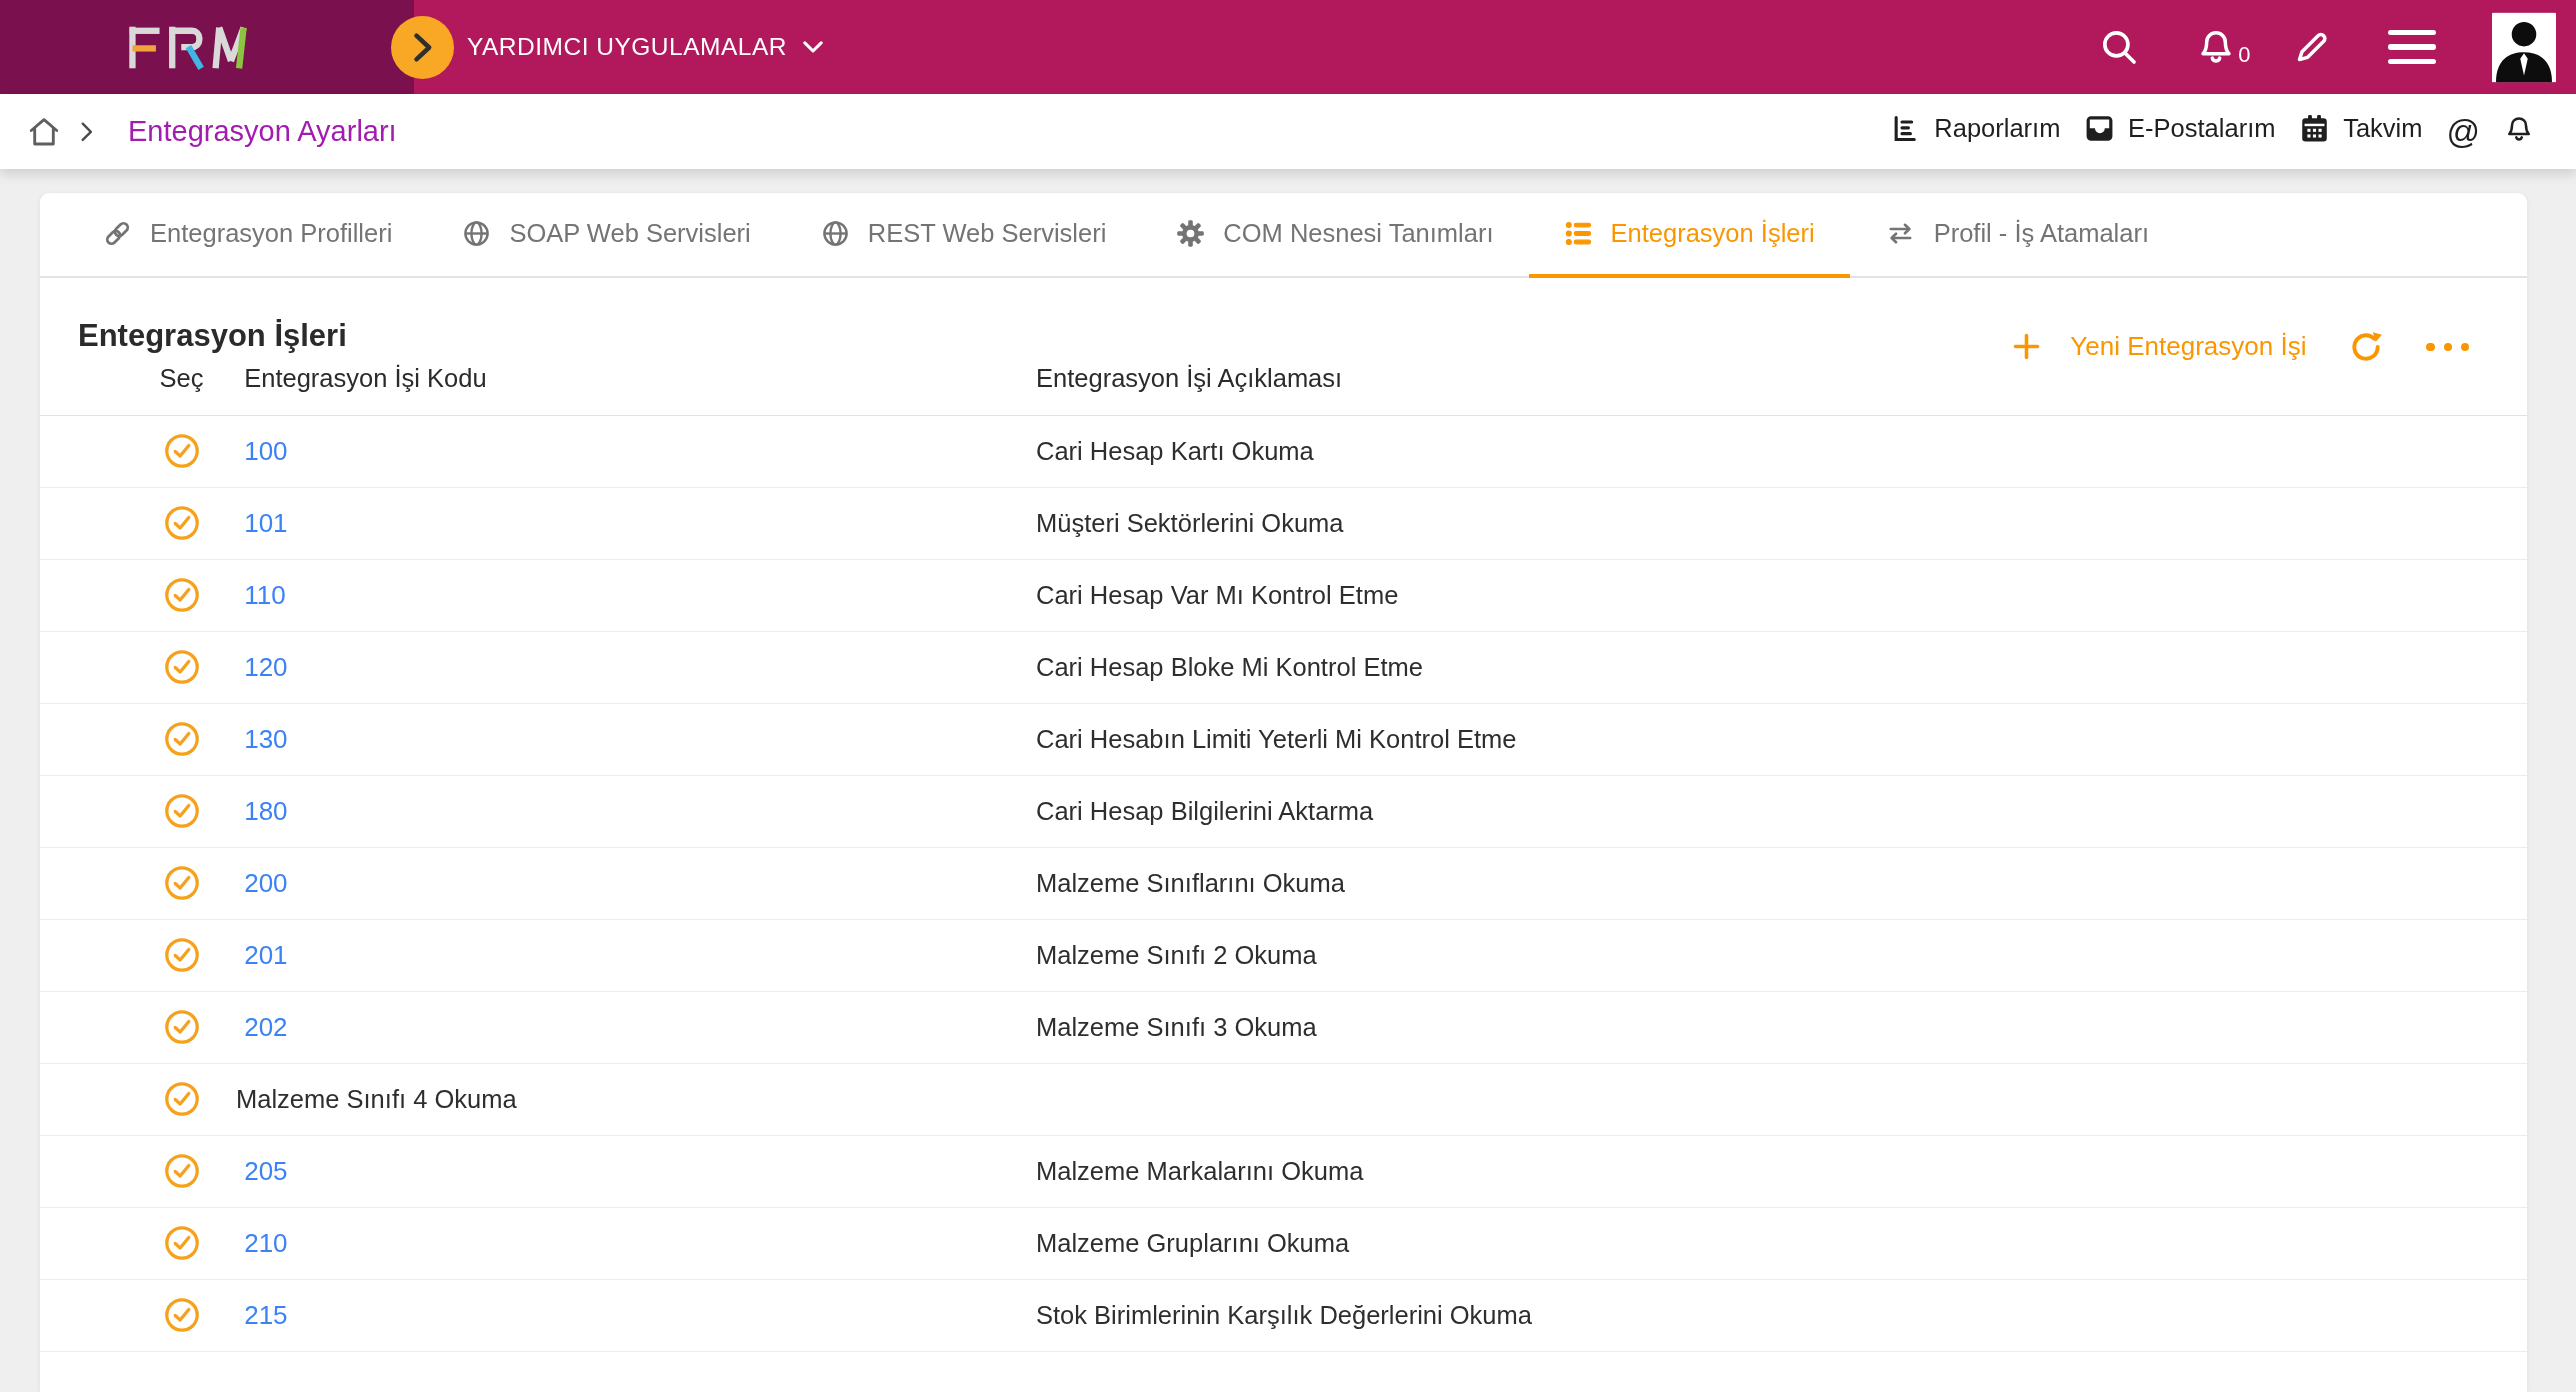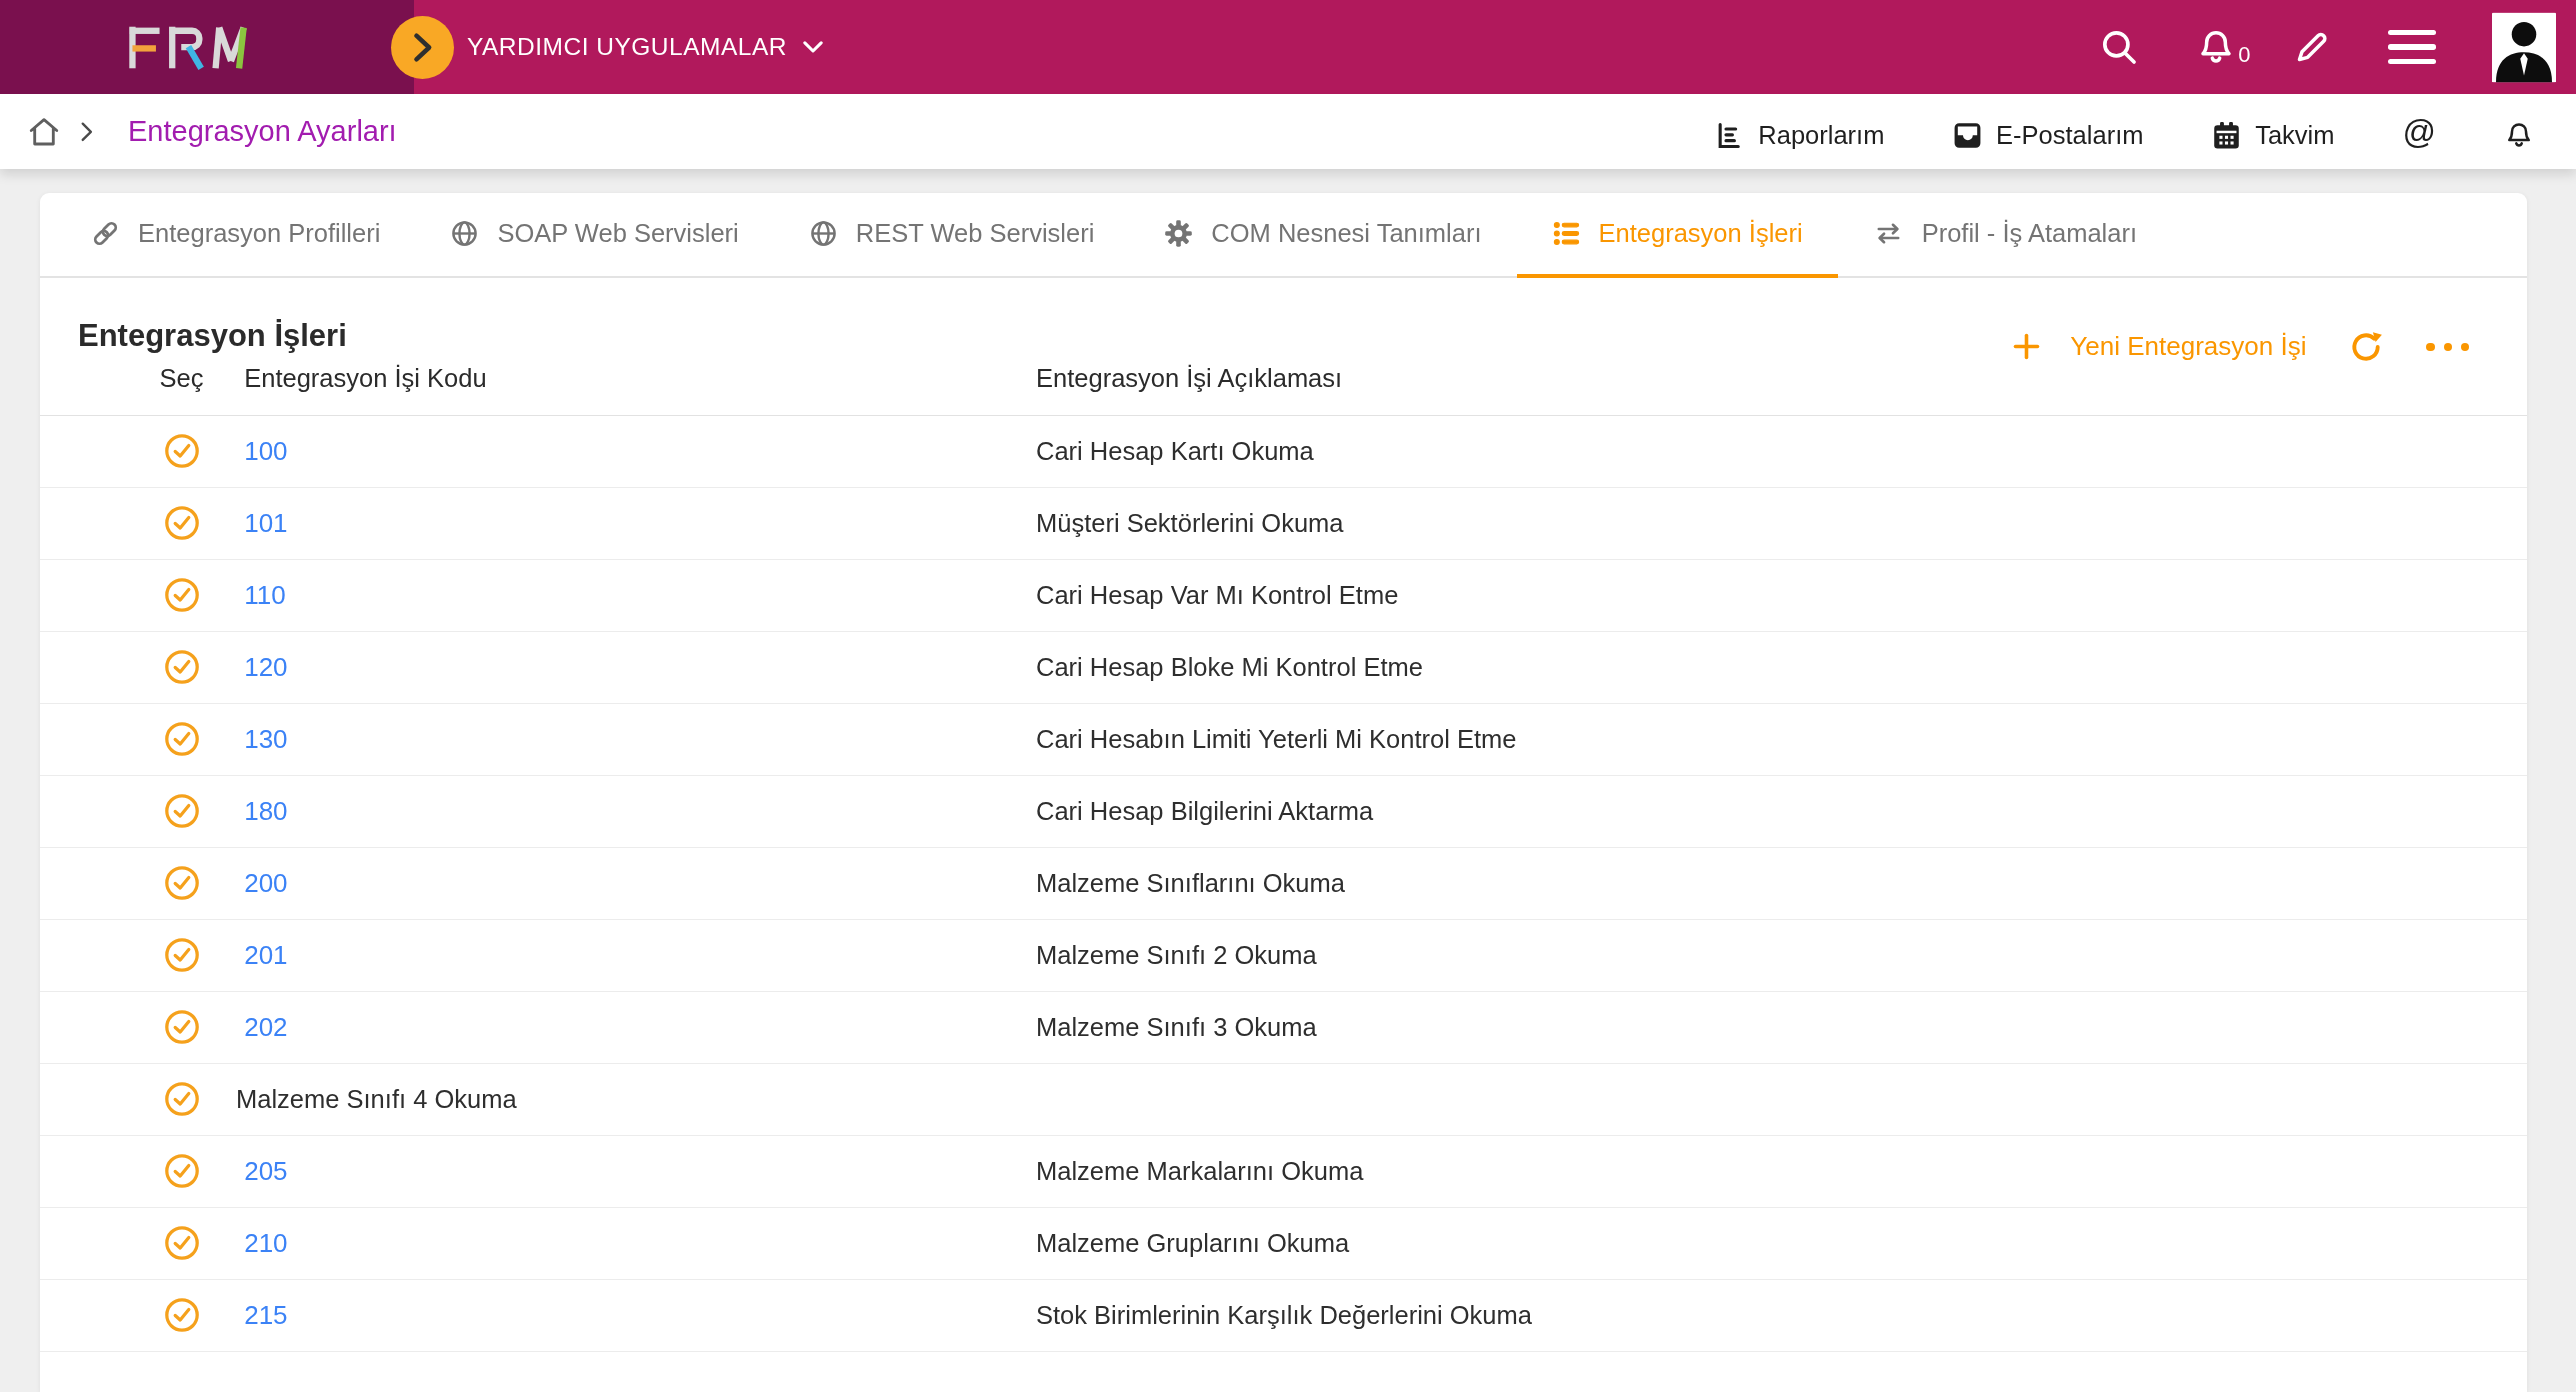--- a/index.html
+++ b/index.html
@@ -38,33 +38,33 @@
 
   
   .breadcrumb-bar {
     position:relative; z-index:1; height:75px; background:#ffffff;
     display:flex; align-items:center; justify-content:space-between;
     padding:0 42px 0 25.5px;
     box-shadow:0 5.5px 11px rgba(0,0,0,.13);
   }
   .bc-left { display:flex; align-items:center; gap:18px; }
   .bc-page { font-size:29px; color:#a21caf;margin-left:16px; }
-  .bc-right { display:flex; align-items:flex-end; gap:68px; }
+  .bc-right { display:flex; align-items:flex-start; gap:24px; }
   .bc-item { display:flex; align-items:center; gap:12.7px; font-size:25.5px; color:#1f1f1f; font-weight:500; cursor:pointer; }
   .at-glyph { font-size:33px; color:#1f1f1f; font-weight:400; }
 
   
   .content { padding:23.6px 49px 0 40px; height:1223px; }
   .card {
     background:#fff; height:100%; border-radius:9px 9px 0 0;
     box-shadow:0 1.8px 5.5px rgba(0,0,0,.07);
   }
 
   
-  .tabbar { display:flex; height:85px; border-bottom:2.7px solid #e3e3e3; padding:0 16px; }
+  .tabbar { display:flex; height:85px; border-bottom:2.7px solid #e3e3e3; padding:0 28px; }
   .tab {
     display:flex; align-items:center; gap:18px; padding:0 35px; cursor:pointer;
     font-size:25.5px; font-weight:500; color:#747474;
     border-bottom:4.5px solid transparent; margin-bottom:-2.7px;
   }
   .tab.active { color:#fa9600; border-bottom-color:#fa9600; }
   .tab.active svg { stroke:#fa9600; }
 
   
   .section-head { display:flex; justify-content:space-between; align-items:flex-start; padding:40px 58px 0 38px; height:42px; }

